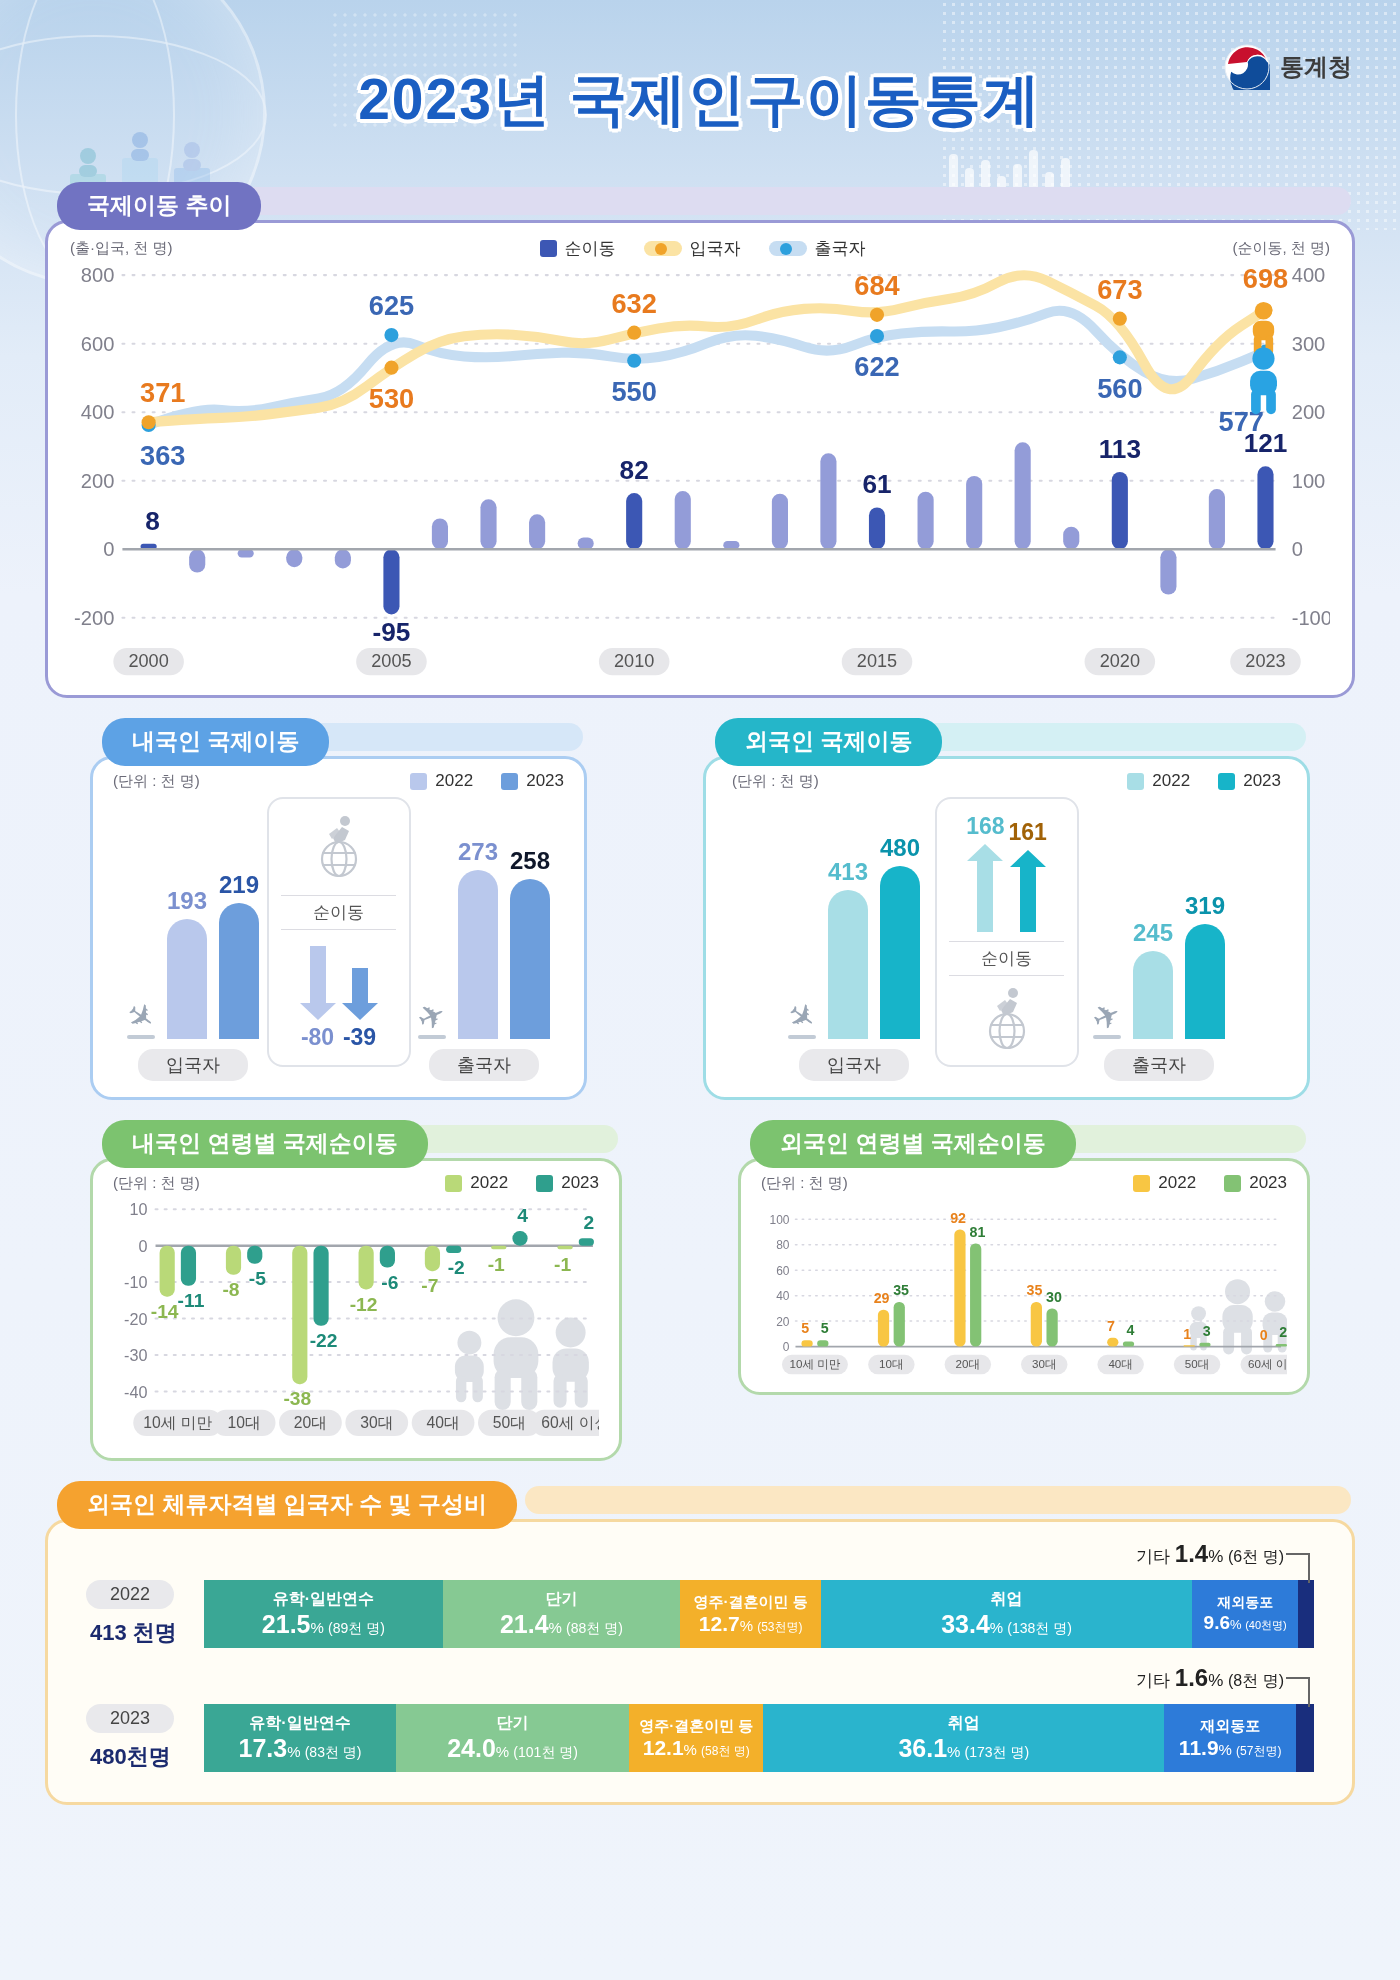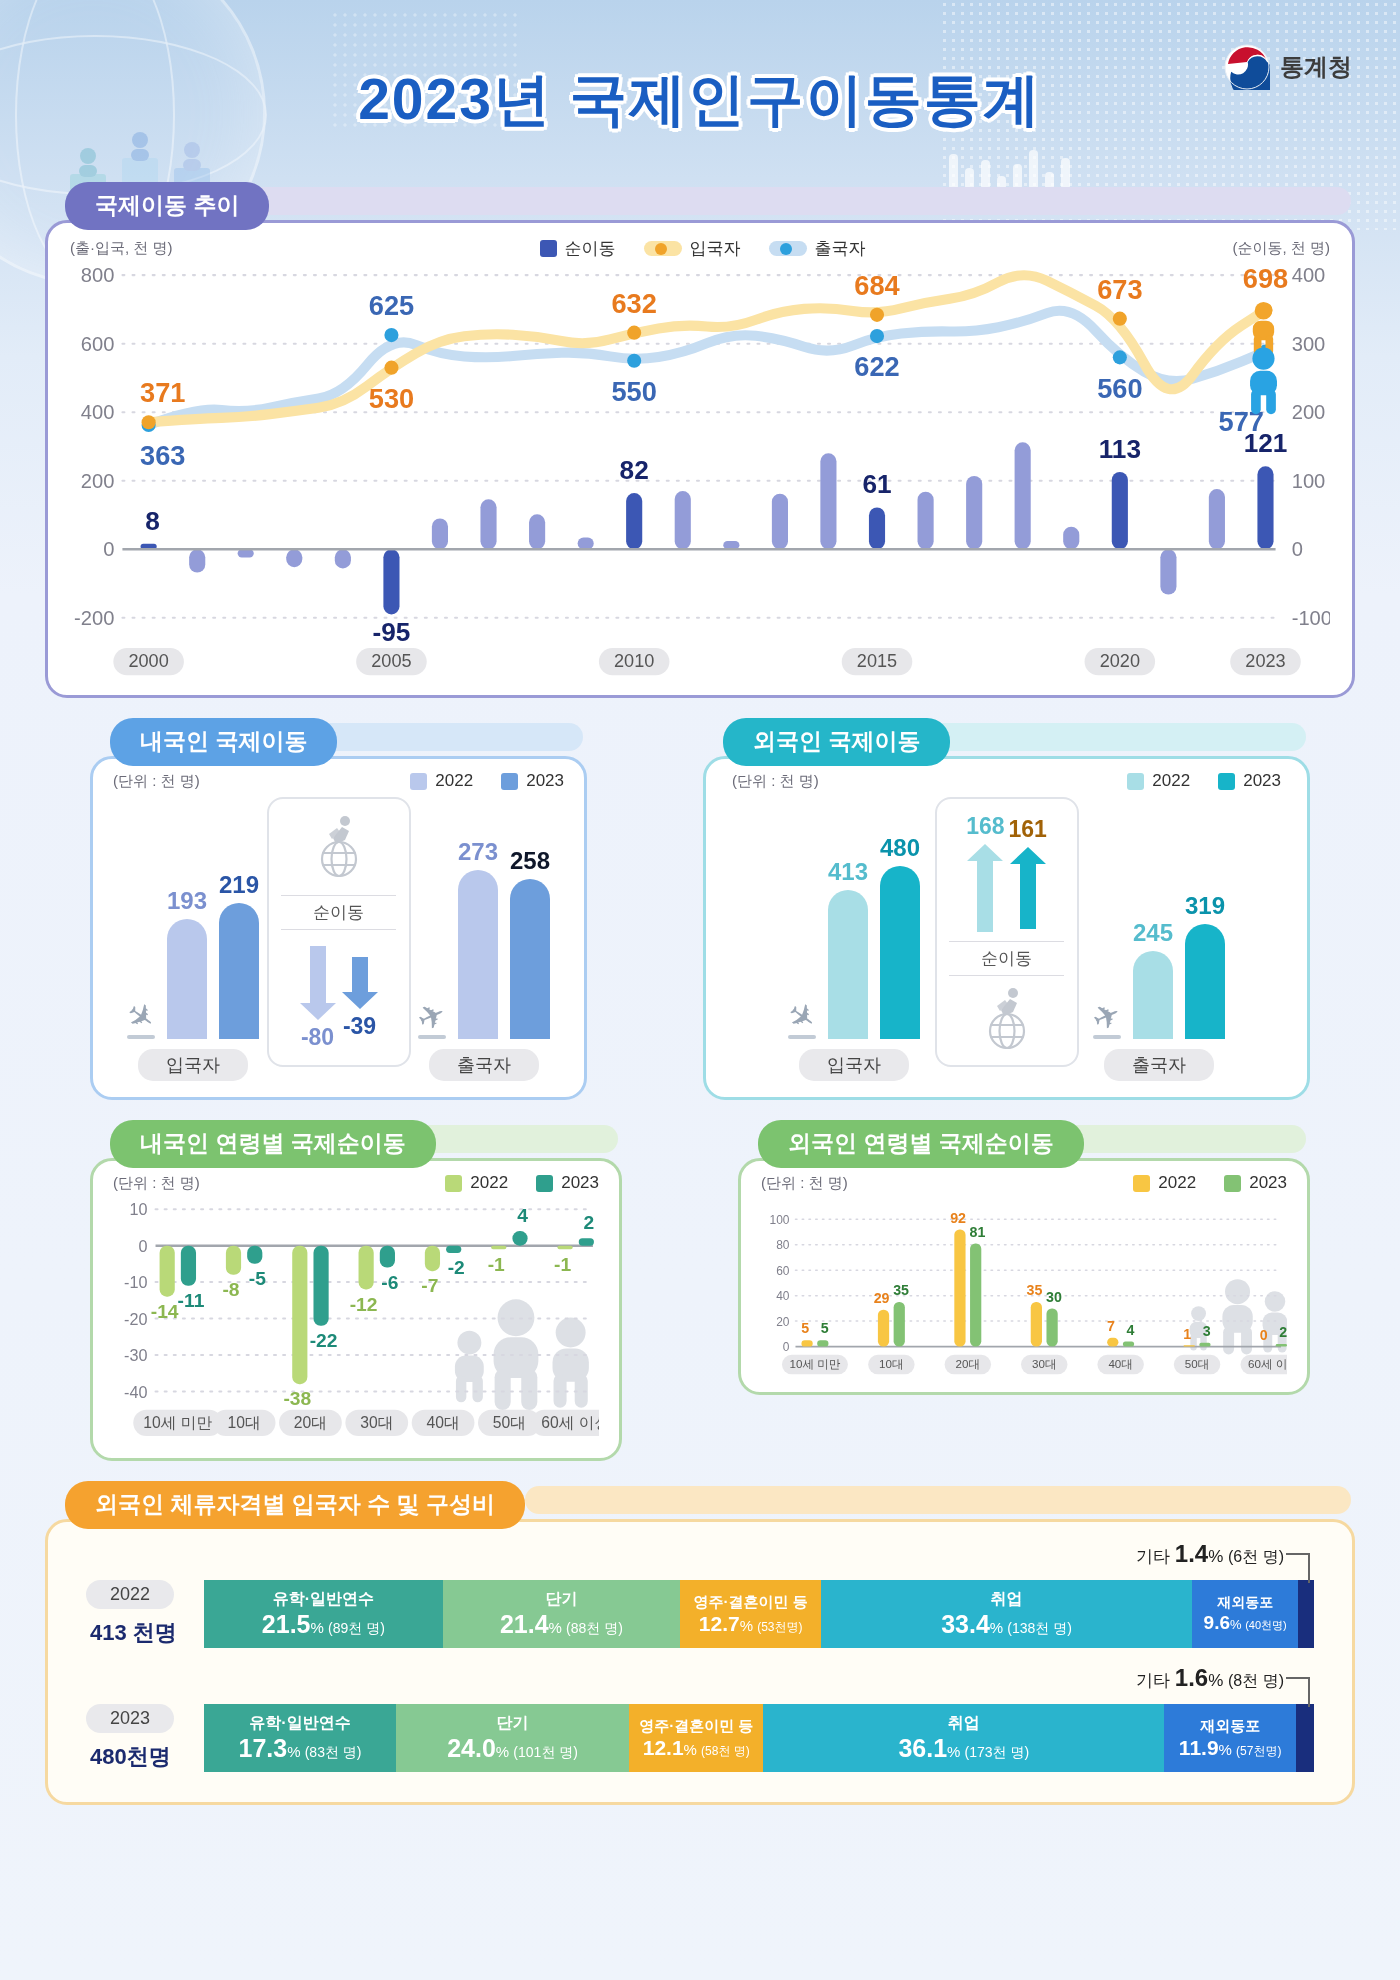--- a/index.html
+++ b/index.html
@@ -23,21 +23,21 @@
   
   .hero{position:relative;height:182px;}
   .hero-title{position:absolute;left:0;right:0;top:62px;text-align:center;font-size:57px;font-weight:bold;
     letter-spacing:2px;color:#1a5ec2;
     text-shadow:-3px -3px 0 #fff,3px -3px 0 #fff,-3px 3px 0 #fff,3px 3px 0 #fff,0 -4px 0 #fff,0 4px 0 #fff,-4px 0 0 #fff,4px 0 0 #fff;}
   .logo{position:absolute;top:44px;right:48px;display:flex;align-items:center;gap:10px;}
   .logo-text{font-size:24px;font-weight:bold;color:#3c3c3c;}
   
   .section{position:relative;margin:0 45px;padding-top:38px;}
   .sec-banner{position:absolute;top:5px;left:130px;right:4px;height:28px;border-radius:14px;}
-  .sec-head{position:absolute;top:0;left:20px;z-index:3;color:#fff;font-size:23px;font-weight:bold;
+  .sec-head{position:absolute;top:0;left:12px;z-index:3;color:#fff;font-size:23px;font-weight:bold;
     padding:8px 30px 9px;border-radius:23px;white-space:nowrap;}
   .panel{position:relative;z-index:2;background:#fff;border-radius:22px;}
   .panel-top{display:flex;justify-content:space-between;align-items:center;}
   .unit{font-size:15px;color:#6b6b78;}
   .legend{display:flex;gap:28px;align-items:center;font-size:17px;color:#333;}
   .lg-item{display:flex;align-items:center;gap:8px;}
   .lg-sq{display:inline-block;width:17px;height:17px;border-radius:3px;}
   .lg-pill{display:inline-block;position:relative;width:38px;height:15px;border-radius:8px;}
   .lg-dot{position:absolute;left:11px;top:1.5px;width:12px;height:12px;border-radius:50%;}
   
@@ -66,21 +66,21 @@
   .mig-pill{margin-top:10px;background:#e9e9ec;border-radius:15px;padding:4px 28px;font-size:18px;color:#444;}
   .plane{display:flex;flex-direction:column;align-items:center;margin-right:0px;}
   .plane-glyph{font-size:33px;color:#9aa6b5;line-height:1;}
   .plane.landing .plane-glyph{transform:rotate(36deg);}
   .plane.takeoff .plane-glyph{transform:rotate(-24deg);}
   .ground{width:28px;height:4px;border-radius:2px;background:#c2cbd6;margin-top:2px;}
   .net-card{border:2px solid #e0e3e9;border-radius:16px;width:124px;min-height:238px;align-self:flex-end;
     display:flex;flex-direction:column;align-items:center;justify-content:space-between;padding:14px 8px;background:#fff;margin-bottom:14px;}
   .net-label{width:92%;text-align:center;font-size:17px;color:#555;padding:5px 0;
     border-top:1px solid #dcdce2;border-bottom:1px solid #dcdce2;}
-  .net-arrows{display:flex;gap:4px;align-items:center;}
+  .net-arrows{display:flex;gap:4px;align-items:flex-end;}
   .acol{display:flex;flex-direction:column;align-items:center;gap:4px;}
   .aval{font-size:23px;font-weight:bold;white-space:nowrap;}
   
   .agewrap svg{width:100%;display:block;}
   
   .s6{margin-top:20px;}
   .s6 .sec-head{background:#f5a22f;}
   .s6 .sec-banner{background:#fbe7c3;left:480px;}
   .s6 .panel{border:3px solid #f6d9a0;background:#fffdf6;padding:14px 38px 30px;}
   .vrow{position:relative;display:flex;align-items:center;margin-top:56px;}

